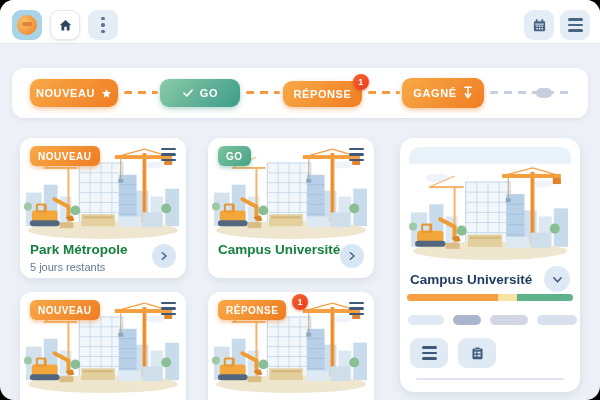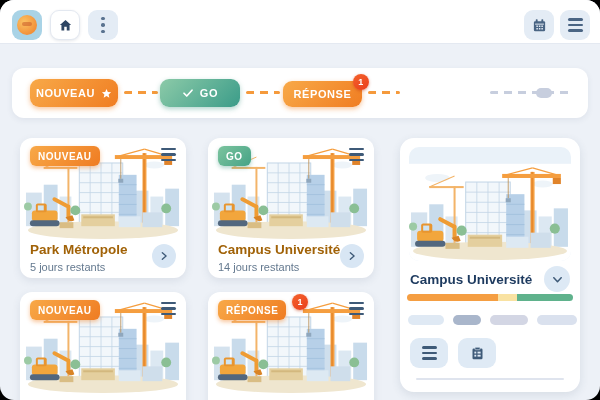--- a/index.html
+++ b/index.html
@@ -30,21 +30,21 @@
 
   
   .card { position:absolute; width:166px; height:140px; background:#ffffff; border-radius:12px; box-shadow:0 3px 8px rgba(50,70,100,.1); cursor:pointer; }
   .card-img { position:absolute; left:4px; right:4px; top:6px; height:96px; overflow:hidden; border-radius:8px; }
   .card-img svg { width:100%; height:100%; display:block; }
   .badge { position:absolute; top:8px; left:10px; height:20px; padding:0 8px; border-radius:6px; display:flex; align-items:center; color:#fff; font-size:10px; font-weight:bold; letter-spacing:.5px; z-index:3; }
   .badge.orange { background:linear-gradient(135deg,#f8a948,#ef7c22); box-shadow:0 2px 4px rgba(240,130,40,.45); }
   .badge.green  { background:linear-gradient(135deg,#7cc49e,#46a386); box-shadow:0 2px 4px rgba(60,150,130,.4); }
   .card-menu { position:absolute; top:10px; right:10px; display:flex; flex-direction:column; gap:3px; z-index:3; cursor:pointer; }
   .card-menu span { width:15px; height:2.4px; border-radius:2px; background:#3e5a78; }
-  .card-title { position:absolute; left:10px; top:104px; font-size:13.5px; font-weight:bold; color:#a16207; }
+  .card-title { position:absolute; left:10px; top:104px; font-size:13.5px; font-weight:bold; color:#15803d; }
   .card-sub { position:absolute; left:10px; top:123px; font-size:11px; color:#64798f; }
   .arrow-btn { position:absolute; right:10px; bottom:10px; width:24px; height:24px; border-radius:50%; background:#d8e6f4; display:flex; align-items:center; justify-content:center; cursor:pointer; }
 
   
   .panel { position:absolute; left:400px; top:138px; width:180px; height:254px; background:#ffffff; border-radius:14px; box-shadow:0 3px 10px rgba(50,70,100,.12); }
   .panel-img { position:absolute; left:9px; right:9px; top:9px; height:114px; border-radius:10px; overflow:hidden; background:#eaf2f9; }
   .panel-img svg { width:100%; height:100%; display:block; }
   .panel-title { position:absolute; left:10px; top:134px; font-size:13.5px; font-weight:bold; color:#1d3a5f; }
   .chev-btn { position:absolute; right:10px; top:128px; width:26px; height:26px; border-radius:50%; background:#dde9f5; display:flex; align-items:center; justify-content:center; cursor:pointer; }
   .progress { position:absolute; left:7px; right:7px; top:156px; height:7px; border-radius:4px; overflow:hidden; display:flex; }
@@ -185,20 +185,28 @@
       <span>GO</span>
     </div>
     <div class="conn" style="left:234px; top:23px; width:34px;"></div>
 
     <div class="pill orange" style="left:271px; top:13px; width:79px; height:26px;">
       <span>RÉPONSE</span>
       <span class="count-badge">1</span>
     </div>
     <div class="conn" style="left:356px; top:23px; width:32px;"></div>
 
+    <div class="pill orange" style="left:390px; top:10px; width:82px; height:30px;">
+      <span>GAGNÉ</span>
+      <svg width="10" height="14" viewBox="0 0 12 18">
+        <line x1="2" y1="1.5" x2="10" y2="1.5" stroke="#fff" stroke-width="2" stroke-linecap="round"></line>
+        <line x1="6" y1="2" x2="6" y2="12" stroke="#fff" stroke-width="2" stroke-linecap="round"></line>
+        <path d="M2.5 10 L6 15 L9.5 10" fill="none" stroke="#fff" stroke-width="2" stroke-linecap="round" stroke-linejoin="round"></path>
+      </svg>
+    </div>
     <div class="conn gray" style="left:478px; top:23px; width:82px;"></div>
     <div class="end-dot" style="left:524px; top:20px;"></div>
   </div>
 
   <div class="card" style="left:20px; top:138px;">
     <div class="card-img">
         <svg>
           <use href="#scene"></use>
         </svg>
       </div>
@@ -223,21 +231,20 @@
           <use href="#scene"></use>
         </svg>
       </div>
     <div class="badge green">GO</div>
     <div class="card-menu">
         <span></span>
         <span></span>
         <span></span>
       </div>
     <div class="card-title">Campus Université</div>
-    <div class="card-sub">14 jours restants</div>
     <div class="arrow-btn">
       <svg width="10" height="10" viewBox="0 0 24 24">
           <path d="M8 4 L17 12 L8 20" fill="none" stroke="#3e5a78" stroke-width="3.2" stroke-linecap="round" stroke-linejoin="round"></path>
         </svg>
     </div>
   </div>
 
   <div class="card" style="left:20px; top:292px;">
     <div class="card-img">
         <svg>

